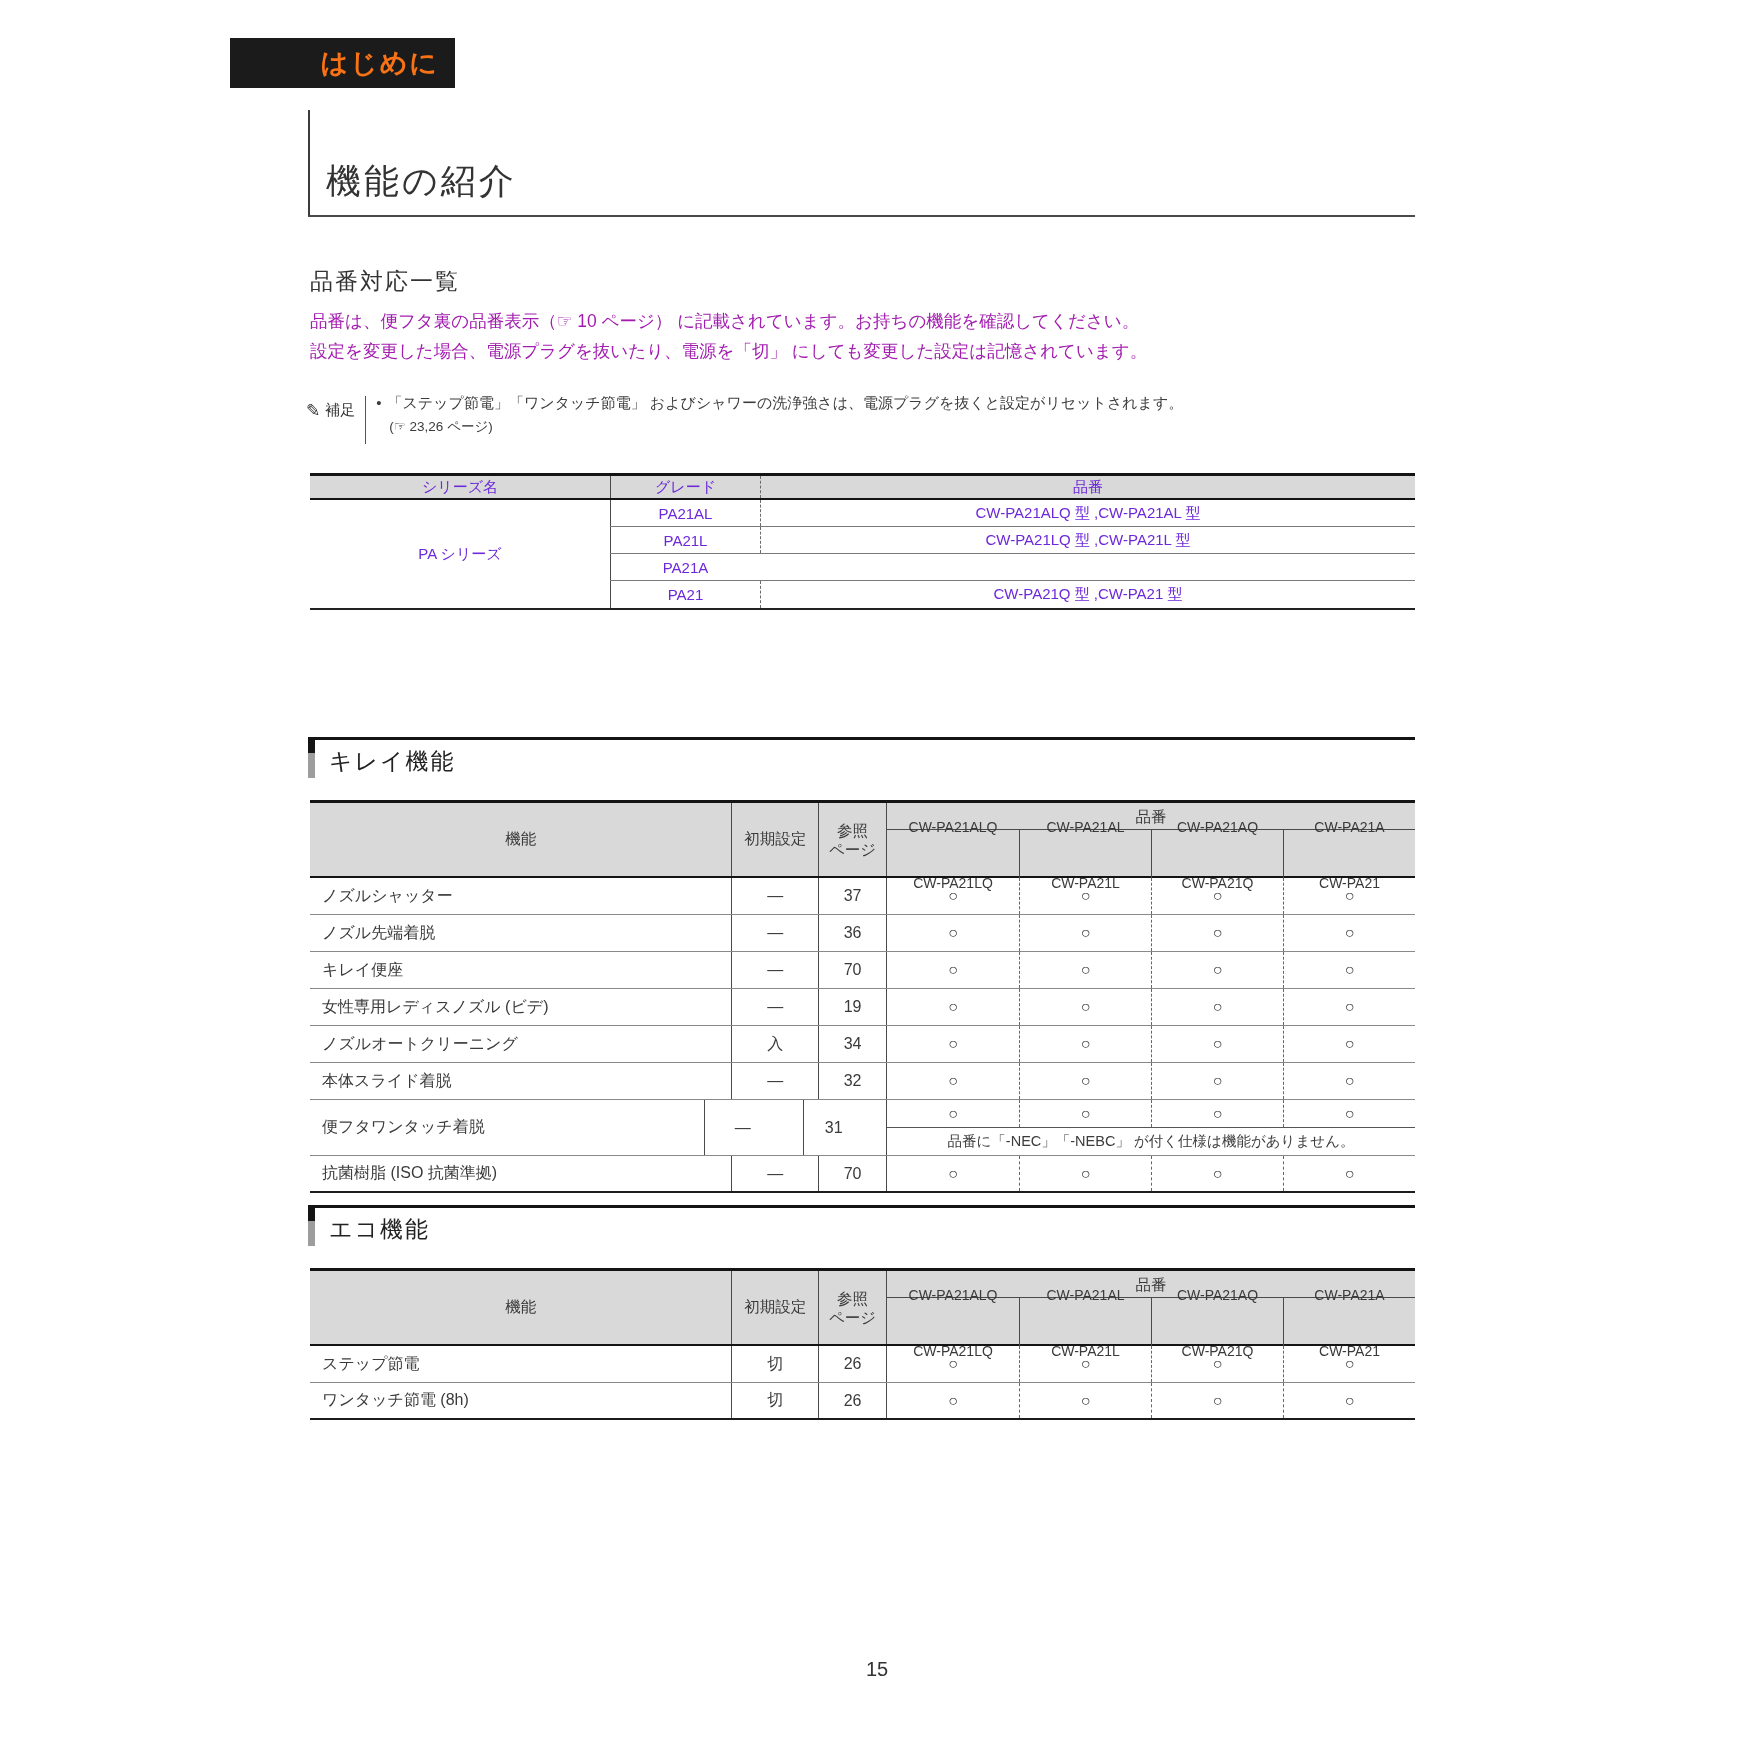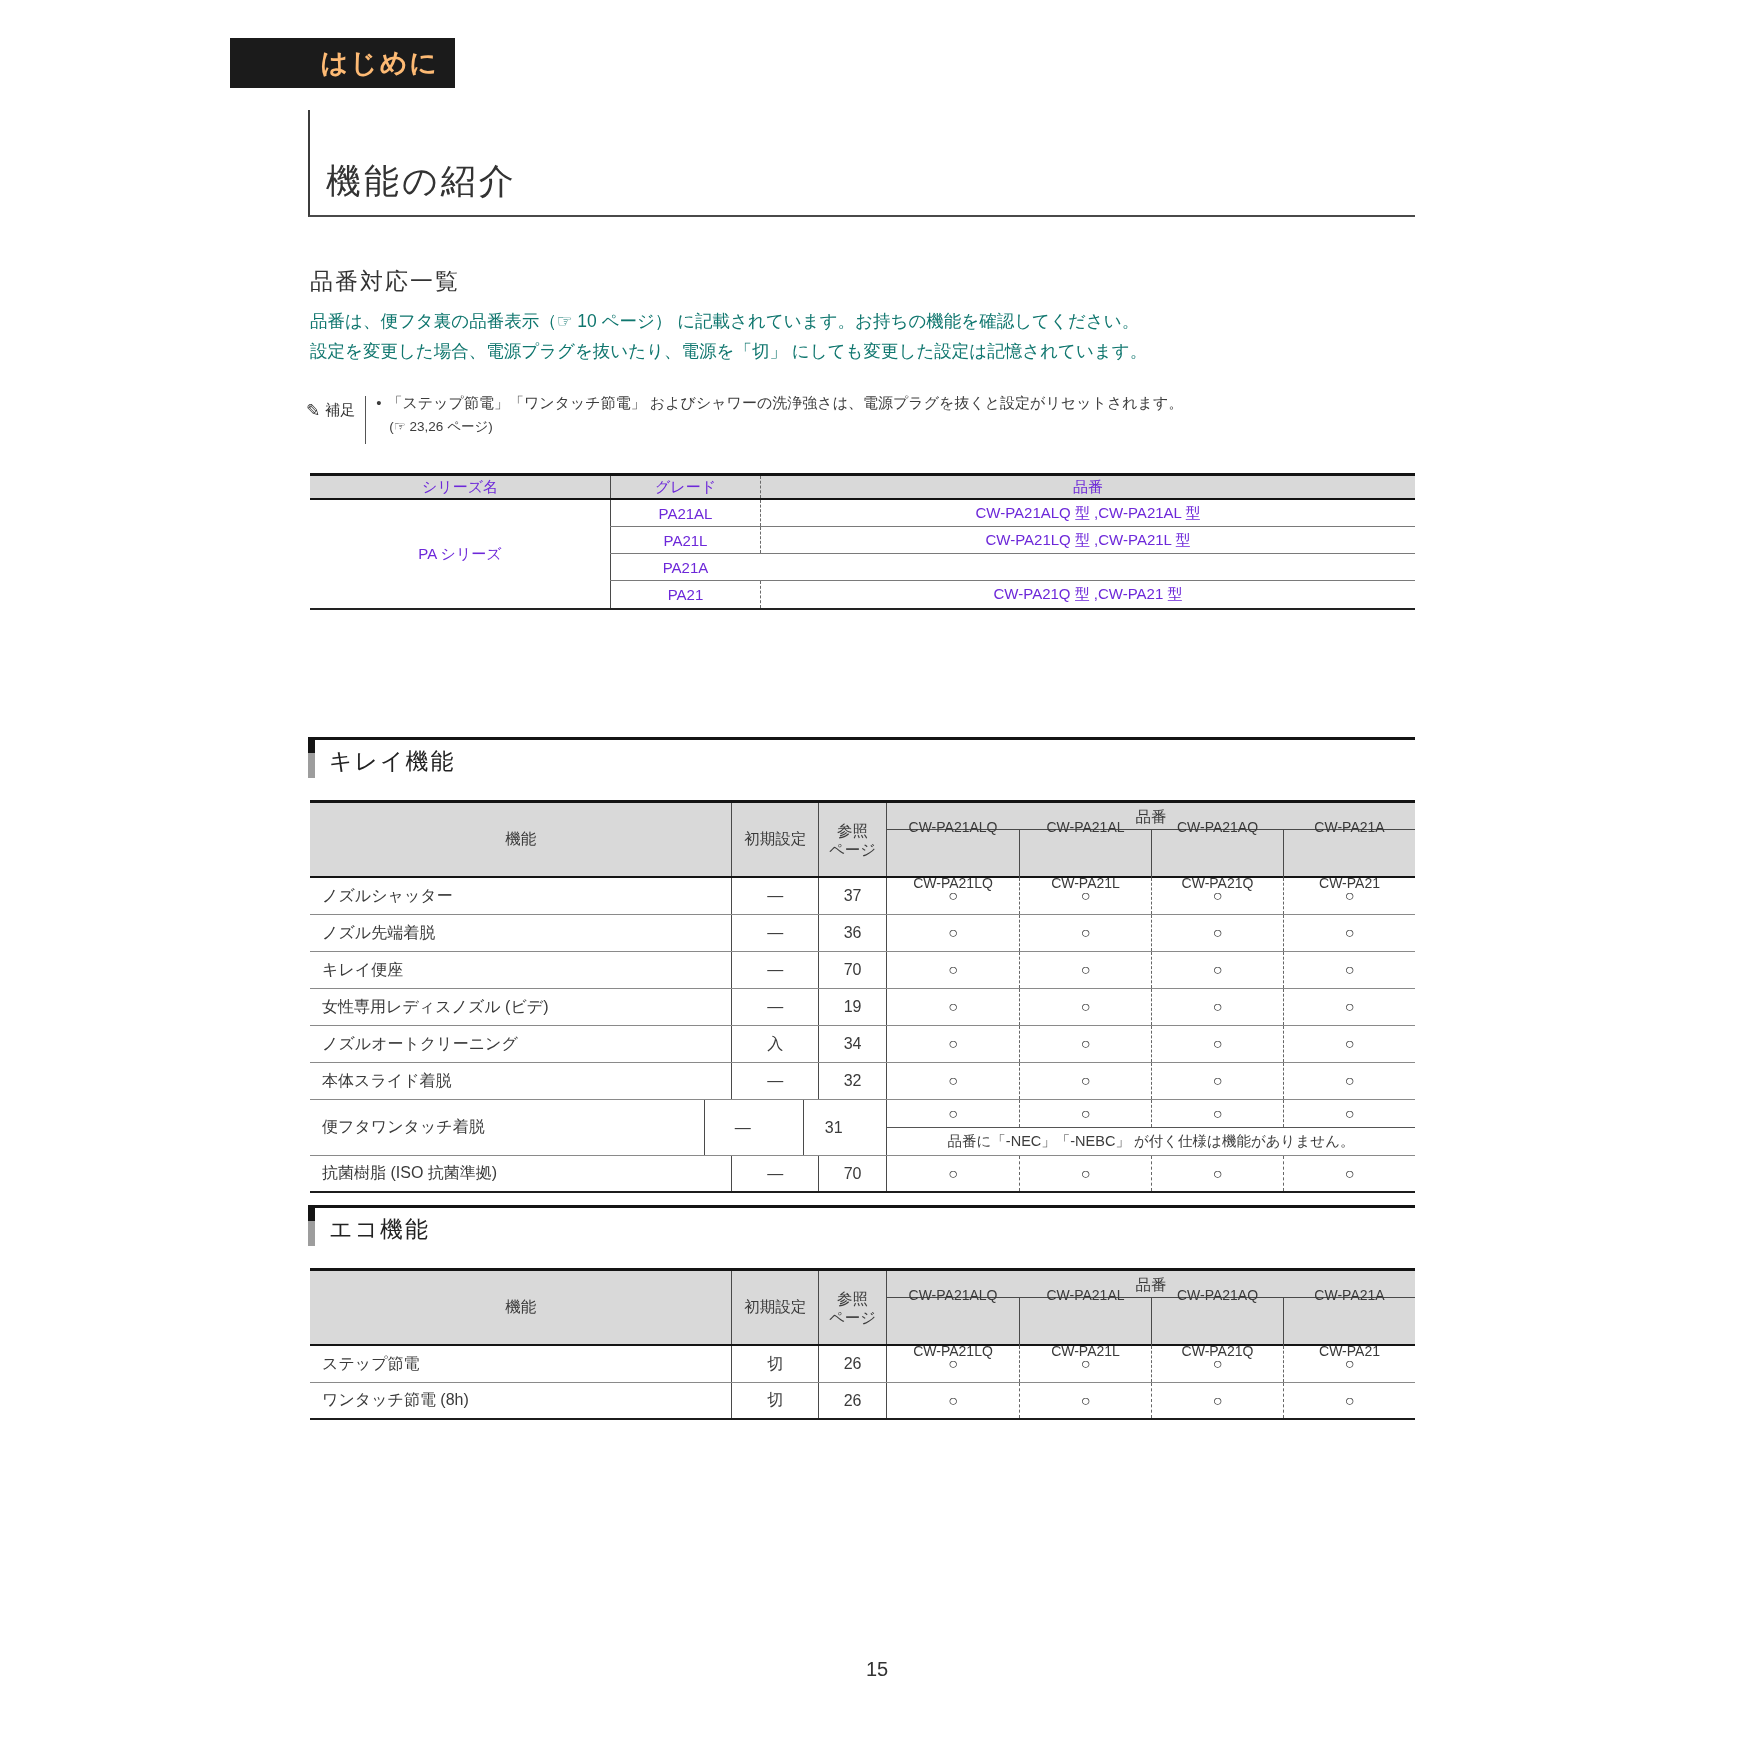--- a/index.html
+++ b/index.html
@@ -2,30 +2,30 @@
 <html lang="ja"><head>
 <meta charset="utf-8">
 <style>
   html,body{margin:0;padding:0;background:#ffffff;}
   body{font-family:"Liberation Sans","DejaVu Sans",sans-serif;color:#333;}
   .page{position:relative;width:1754px;height:1754px;background:#fff;overflow:hidden;}
 
   
   .badge{position:absolute;left:230px;top:38px;width:225px;height:50px;background:#1b1b1b;
          display:flex;align-items:center;justify-content:flex-end;padding-right:16px;box-sizing:border-box;}
-  .badge span{color:#fdba74;font-size:27px;font-weight:bold;letter-spacing:2px;font-family:Liberation Serif, serif;}
+  .badge span{color:#f97316;font-size:27px;font-weight:bold;letter-spacing:2px;font-family:Liberation Serif, serif;}
 
   
   .title-block{position:absolute;left:308px;top:110px;width:1107px;height:107px;box-sizing:border-box;
                border-left:2px solid #3c3c3c;border-bottom:2px solid #4a4a4a;display:flex;align-items:flex-end;}
   .title-block h1{margin:0 0 10px 16px;font-size:35px;font-weight:400;color:#333;letter-spacing:3px;}
 
   
   .sec-title{position:absolute;left:310px;top:266px;margin:0;font-size:23px;font-weight:500;color:#333;letter-spacing:2px;}
-  .intro-body{position:absolute;left:310px;top:306px;width:1105px;margin:0;font-size:17.5px;line-height:30px;color:#0f766e;white-space:nowrap;}
+  .intro-body{position:absolute;left:310px;top:306px;width:1105px;margin:0;font-size:17.5px;line-height:30px;color:#a21caf;white-space:nowrap;}
 
   
   .note{position:absolute;left:306px;top:394px;display:flex;align-items:flex-start;}
   .note-label{display:flex;align-items:center;font-size:15px;color:#333;margin-top:6px;white-space:nowrap;}
   .note-label .pencil{font-size:17px;margin-right:5px;transform:rotate(0deg);}
   .note-divider{width:0;border-left:1.5px solid #555;height:48px;margin:2px 10px 0 10px;}
   .note-body{font-size:15px;color:#3c3c3c;}
   .note-line{display:flex;white-space:nowrap;}
   .note-line .bullet{margin:0 6px 0 0;}
   .note-ref{font-size:13.5px;color:#3c3c3c;margin:5px 0 0 13px;}

